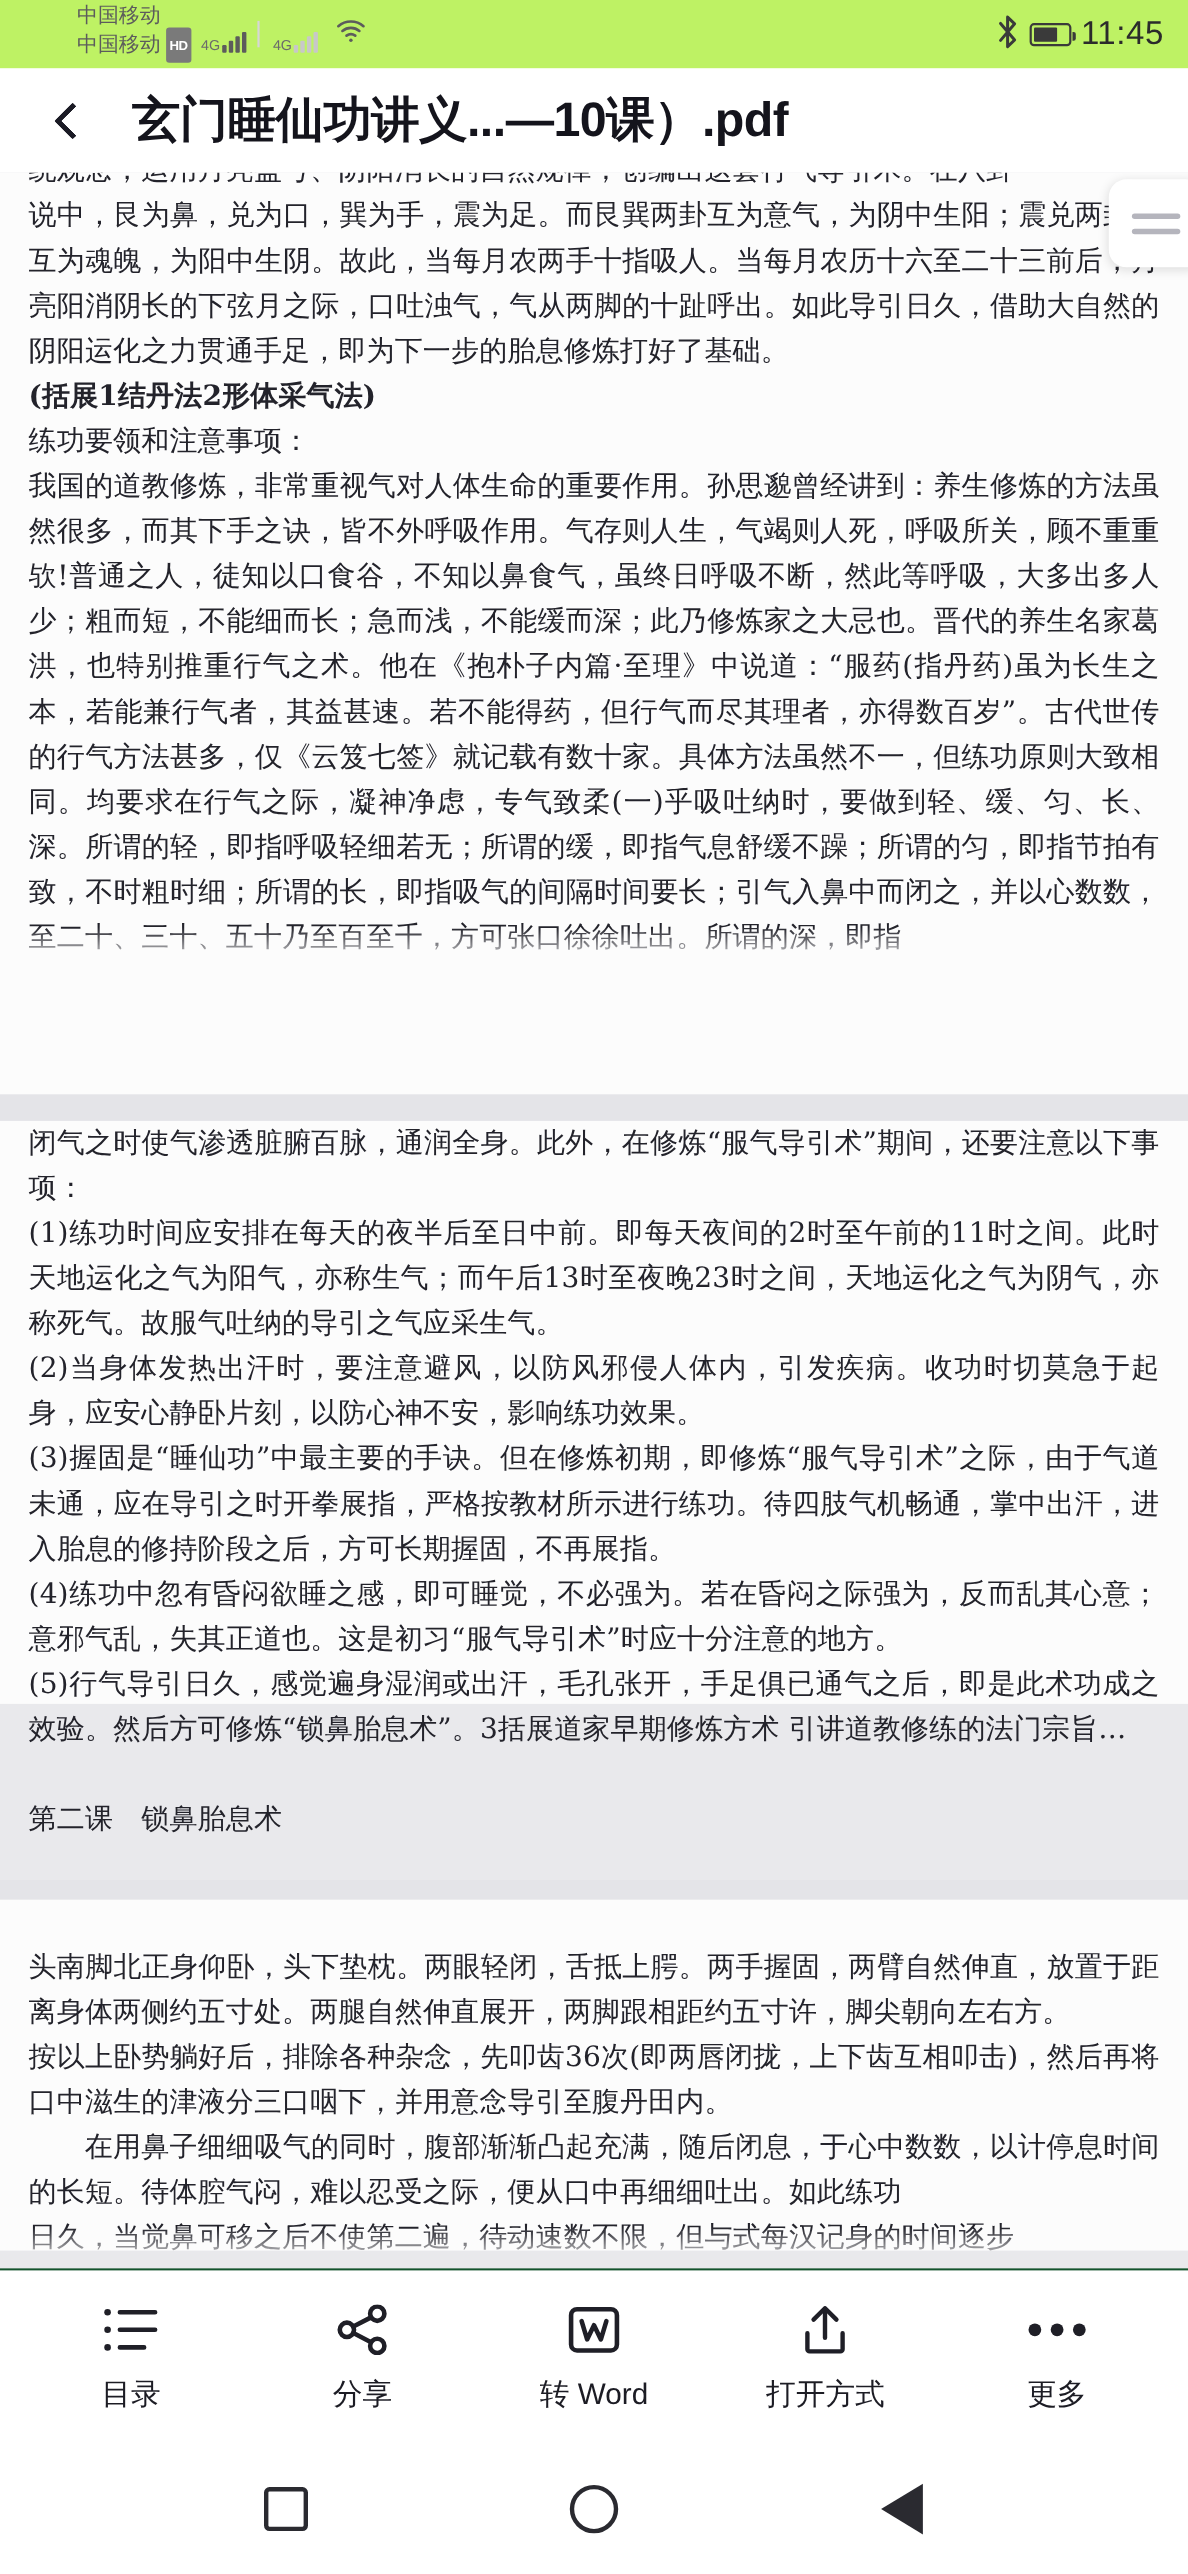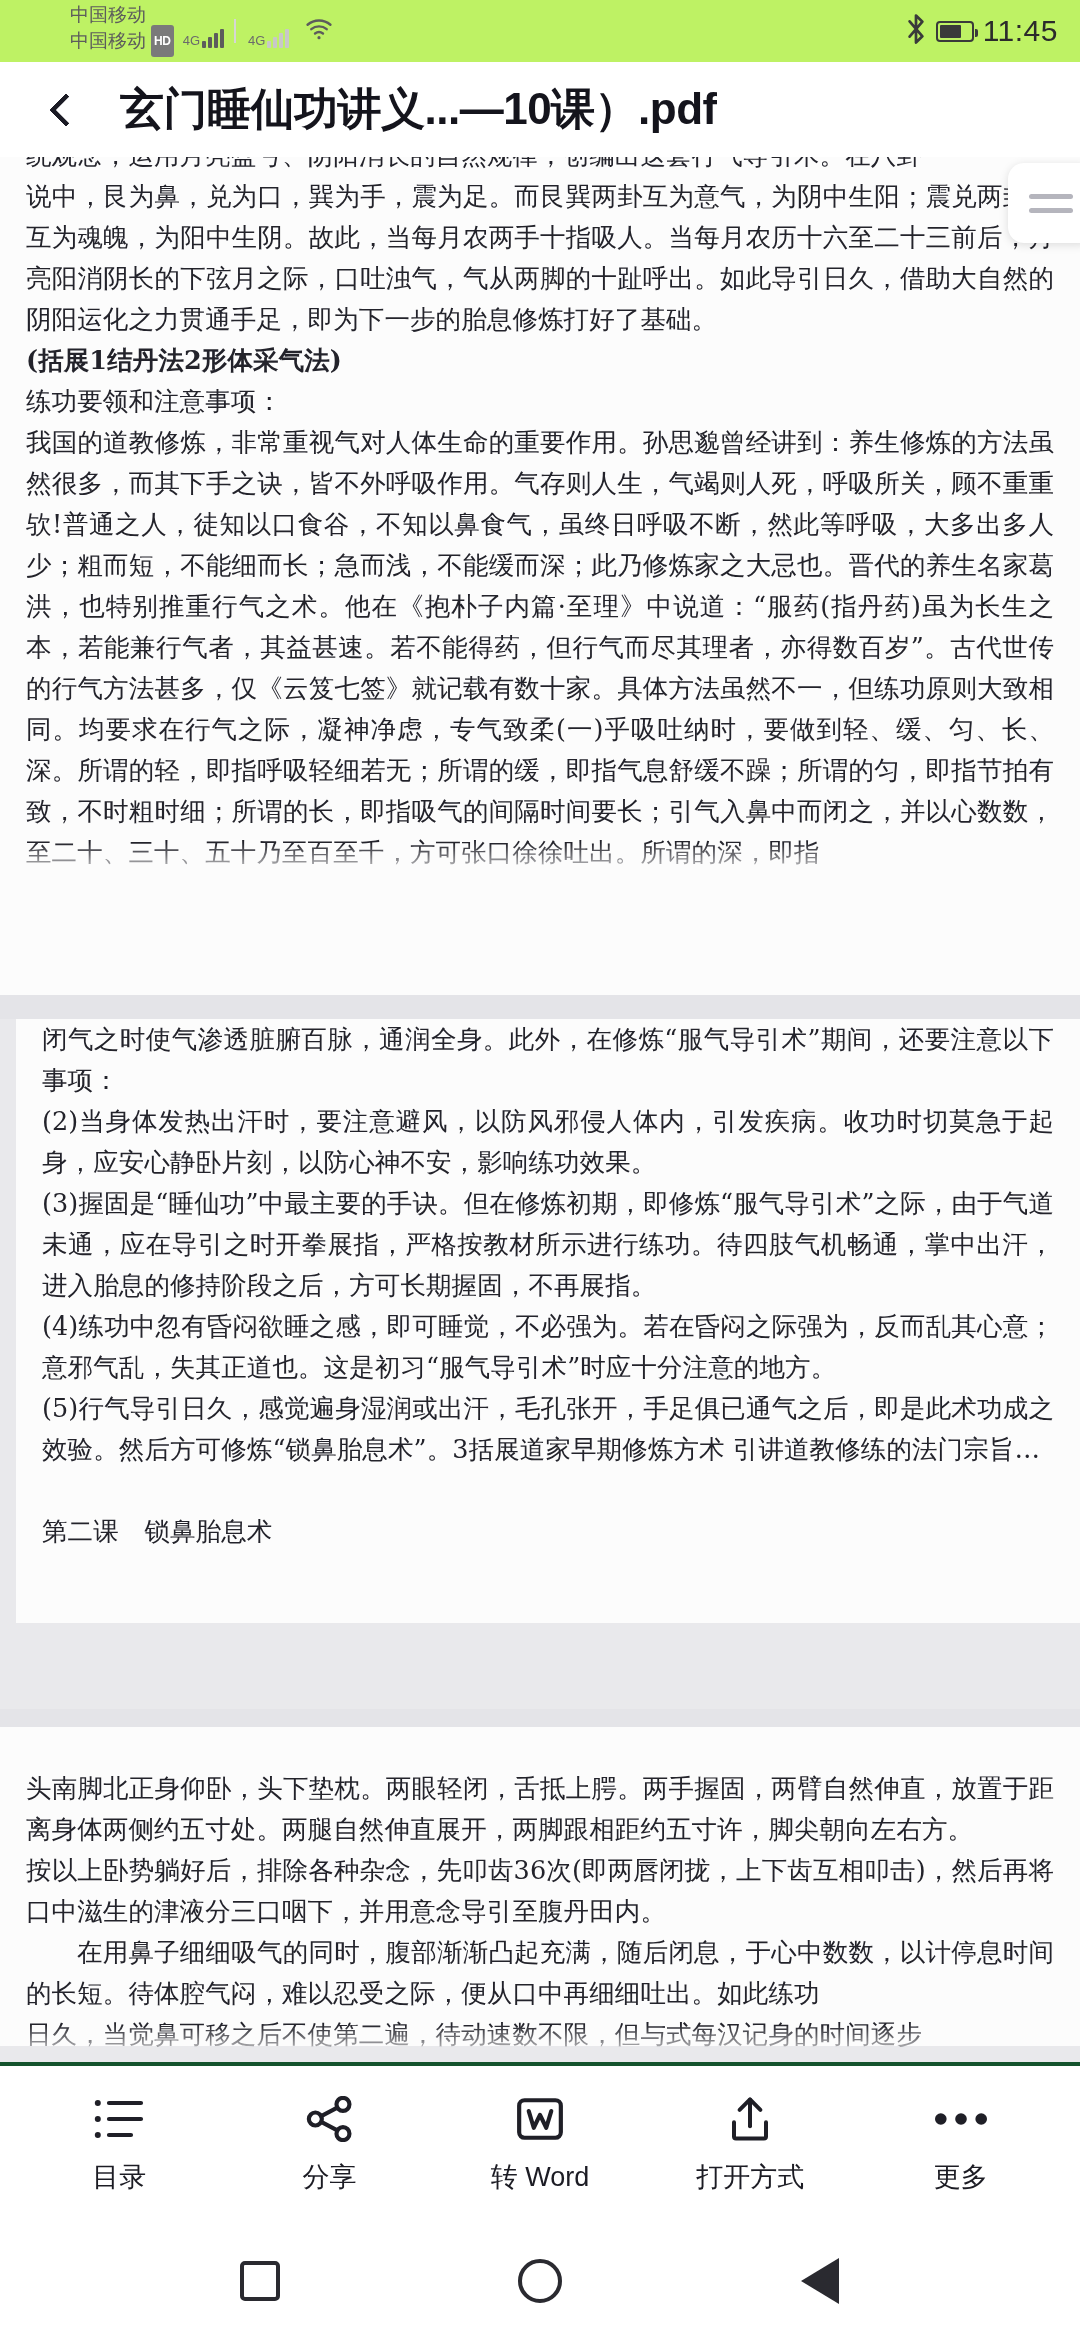--- a/index.html
+++ b/index.html
@@ -107,21 +107,21 @@
     flex: 1 1 auto;
     background: #e9e9ec;
     overflow: hidden;
   }
   .page {
     position: absolute;
     left: 0; right: 0;
     background: #fcfcfc;
   }
   .page.p1 { top: 0; height: 838px; }
-  .page.p2 { top: 862px; height: 604px; margin-left: 16px; }
+  .page.p2 { top: 862px; height: 530px; }
   .page.p3 { top: 1570px; bottom: 16px; }
   .page-gap {
     position: absolute; left: 0; right: 0;
     background: #e4e4e8;
   }
   .gap1 { top: 838px; height: 24px; }
   .gap2 { top: 1552px; height: 18px; }
 
   .ptext {
     padding: 0 26px;
@@ -161,21 +161,21 @@
   .side-handle i { display:block; width: 44px; height: 5px; background:#b5b5bd; border-radius: 3px; }
 
   
   .toolbar {
     flex: 0 0 160px;
     background: #ffffff;
     display: flex;
     align-items: center;
     justify-content: space-around;
     padding: 0 14px;
-    border-top: 4px solid #14532d;
+    border-top: 2px solid #14532d;
   }
   .tool {
     display: flex; flex-direction: column;
     align-items: center; justify-content: center;
     gap: 15px; cursor: pointer;
     min-width: 150px;
   }
   .tool .glyph {
     height: 50px; display:flex; align-items:center; justify-content:center;
     color:#1f1f27;
@@ -278,20 +278,21 @@
         <p>练功要领和注意事项：</p>
         <p class="faded-bot">我国的道教修炼，非常重视气对人体生命的重要作用。孙思邈曾经讲到：养生修炼的方法虽然很多，而其下手之诀，皆不外呼吸作用。气存则人生，气竭则人死，呼吸所关，顾不重重欤!普通之人，徒知以口食谷，不知以鼻食气，虽终日呼吸不断，然此等呼吸，大多出多人少；粗而短，不能细而长；急而浅，不能缓而深；此乃修炼家之大忌也。晋代的养生名家葛洪，也特别推重行气之术。他在《抱朴子内篇·至理》中说道：“服药(指丹药)虽为长生之本，若能兼行气者，其益甚速。若不能得药，但行气而尽其理者，亦得数百岁”。古代世传的行气方法甚多，仅《云笈七签》就记载有数十家。具体方法虽然不一，但练功原则大致相同。均要求在行气之际，凝神净虑，专气致柔(一)乎吸吐纳时，要做到轻、缓、匀、长、深。所谓的轻，即指呼吸轻细若无；所谓的缓，即指气息舒缓不躁；所谓的匀，即指节拍有致，不时粗时细；所谓的长，即指吸气的间隔时间要长；引气入鼻中而闭之，并以心数数，至二十、三十、五十乃至百至千，方可张口徐徐吐出。所谓的深，即指</p>
       </div>
     </div>
 
     <div class="page-gap gap1"></div>
 
     <div class="page p2">
       <div class="ptext">
         <p>闭气之时使气渗透脏腑百脉，通润全身。此外，在修炼“服气导引术”期间，还要注意以下事项：</p>
+        <p>(1)练功时间应安排在每天的夜半后至日中前。即每天夜间的2时至午前的11时之间。此时天地运化之气为阳气，亦称生气；而午后13时至夜晚23时之间，天地运化之气为阴气，亦称死气。故服气吐纳的导引之气应采生气。</p>
         <p>(2)当身体发热出汗时，要注意避风，以防风邪侵人体内，引发疾病。收功时切莫急于起身，应安心静卧片刻，以防心神不安，影响练功效果。</p>
         <p>(3)握固是“睡仙功”中最主要的手诀。但在修炼初期，即修炼“服气导引术”之际，由于气道未通，应在导引之时开拳展指，严格按教材所示进行练功。待四肢气机畅通，掌中出汗，进入胎息的修持阶段之后，方可长期握固，不再展指。</p>
         <p>(4)练功中忽有昏闷欲睡之感，即可睡觉，不必强为。若在昏闷之际强为，反而乱其心意；意邪气乱，失其正道也。这是初习“服气导引术”时应十分注意的地方。</p>
         <p>(5)行气导引日久，感觉遍身湿润或出汗，毛孔张开，手足俱已通气之后，即是此术功成之效验。然后方可修炼“锁鼻胎息术”。3括展道家早期修炼方术 引讲道教修练的法门宗旨…</p>
         <div class="blank"></div>
         <p>第二课　锁鼻胎息术</p>
       </div>
     </div>
 
     <div class="page-gap gap2"></div>

